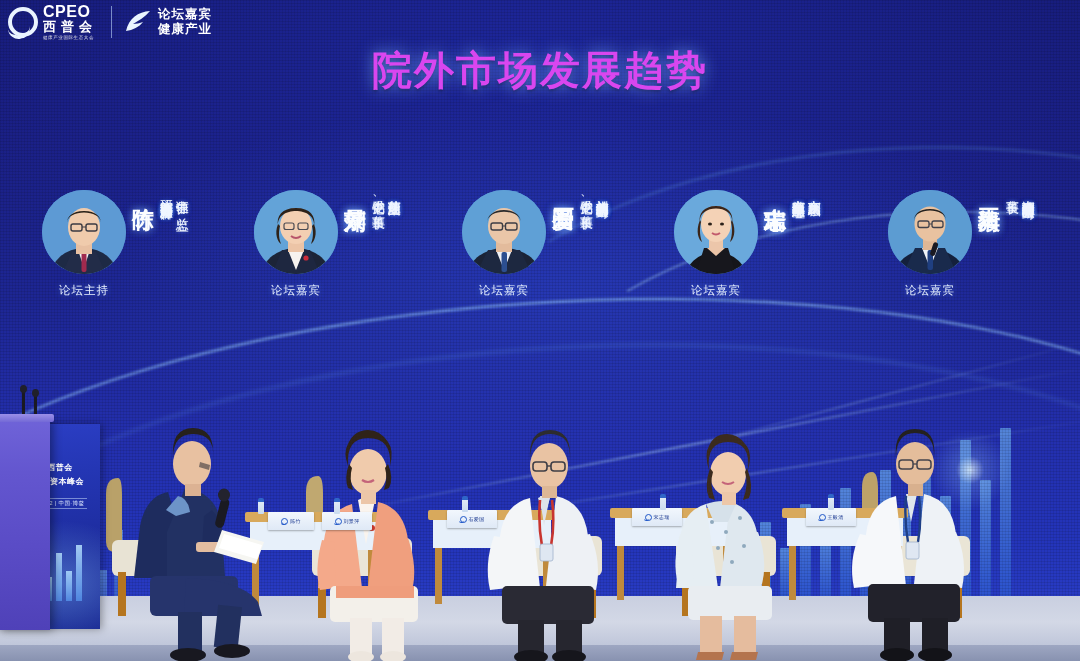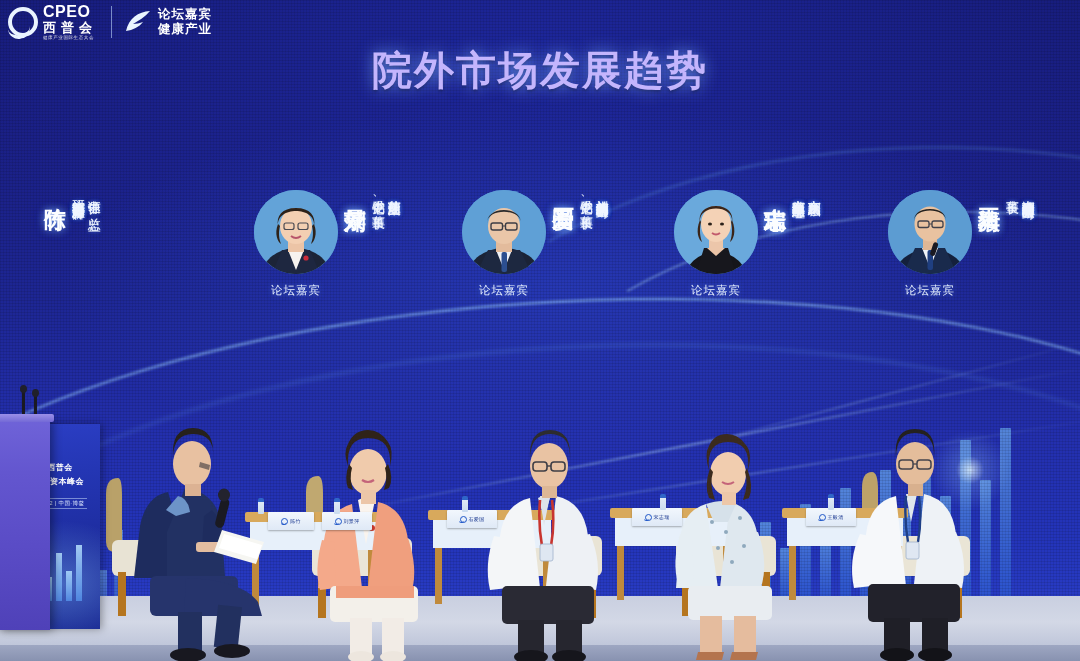--- a/index.html
+++ b/index.html
@@ -56,32 +56,32 @@
   
   .logobar { position:absolute; left:0; top:0; width:1080px; height:44px; z-index:9;
              display:flex; align-items:center; padding-left:8px; gap:0; }
   .logo-a { display:flex; align-items:center; gap:5px; }
   .ring { width:30px; height:30px; border-radius:50%; border:4px solid #eaf4ff;
           position:relative; flex:none; }
   .ring::after{ content:""; position:absolute; left:-4px; top:50%; width:22px; height:14px;
           border-bottom:4px solid #eaf4ff; border-radius:0 0 22px 22px; transform:translateY(-1px) rotate(-8deg); }
   .logo-a-txt { color:#fff; line-height:1; }
   .logo-a-txt .en { font-size:16px; font-weight:bold; letter-spacing:.5px; }
-  .logo-a-txt .cn { font-size:13px; font-weight:bold; letter-spacing:5px; margin-top:1px;}
+  .logo-a-txt .cn { font-size:13px; font-weight:bold; letter-spacing:5px; margin-top:1px;font-family:Liberation Mono, monospace;}
   .logo-a-txt .sub { font-size:4.5px; letter-spacing:.6px; margin-top:2px; opacity:.85;}
   .divider { width:1px; height:32px; background:rgba(190,215,255,.6); margin:0 12px 0 14px; }
   .logo-b { display:flex; align-items:center; gap:6px; }
   .leaf { width:28px; height:26px; flex:none; }
   .logo-b-txt { color:#fff; font-size:12.5px; font-weight:bold; line-height:1.18; letter-spacing:1px;}
 
   
   .title-wrap { position:absolute; left:0; top:46px; width:1080px; text-align:center; z-index:8; }
   .t1 { font-size:35px; font-weight:bold; color:#f3f8ff; letter-spacing:2px; line-height:1.18;
         text-shadow:0 0 14px rgba(120,170,255,.75), 0 2px 3px rgba(0,0,0,.35); }
-  .t2 { font-size:40px; font-weight:bold; color:#c4b5fd; letter-spacing:2px; line-height:1.22;
+  .t2 { font-size:40px; font-weight:bold; color:#d946ef; letter-spacing:2px; line-height:1.22;
         text-shadow:0 0 16px rgba(120,170,255,.8), 0 2px 3px rgba(0,0,0,.35); }
 
   
   .panel-strip { position:absolute; top:190px; left:0; width:1080px; height:240px; z-index:7; }
   .panelist { position:absolute; top:0; display:flex; align-items:flex-start; }
   .p-photo-col { display:flex; flex-direction:column; align-items:center; width:88px; flex:none; }
   .p-photo { width:84px; height:84px; border-radius:50%; overflow:hidden; position:relative;
              background:radial-gradient(circle at 50% 35%, #7ab6e8 0%, #3f7fc9 55%, #2a5fae 100%);
              box-shadow:0 0 10px rgba(110,170,255,.45) inset; }
   .p-role { margin-top:9px; color:#eaf2ff; font-size:11.5px; letter-spacing:1px; white-space:nowrap;
@@ -208,20 +208,38 @@
     </div>
   </div>
 
   <div class="title-wrap">
     <div class="t2">院外市场发展趋势</div>
   </div>
 
   <div class="panel-strip">
 
     <div class="panelist" style="left:40px;">
+      <div class="p-photo-col">
+        <div class="p-photo">
+          <svg class="ph" viewBox="0 0 84 84">
+            <rect width="84" height="84" fill="#5d9ad4"></rect>
+            <ellipse cx="42" cy="88" rx="34" ry="30" fill="#1e2a45"></ellipse>
+            <path d="M20 84 L30 62 L54 62 L64 84 Z" fill="#222c48"></path>
+            <path d="M36 60 L42 78 L48 60 Z" fill="#f2f2f4"></path>
+            <rect x="39.5" y="62" width="5" height="20" rx="2" fill="#a02a4e"></rect>
+            <rect x="34" y="48" width="16" height="16" fill="#e8c0a2"></rect>
+            <ellipse cx="42" cy="37" rx="16" ry="19" fill="#f0cbac"></ellipse>
+            <path d="M25 33 C25 19 59 19 59 33 C59 27 54 21 42 21 C30 21 25 27 25 33 Z" fill="#2a2118"></path>
+            <rect x="29" y="34" width="11" height="7" rx="2" fill="none" stroke="#3a3a42" stroke-width="1.4"></rect>
+            <rect x="44" y="34" width="11" height="7" rx="2" fill="none" stroke="#3a3a42" stroke-width="1.4"></rect>
+            <line x1="40" y1="37" x2="44" y2="37" stroke="#3a3a42" stroke-width="1.2"></line>
+          </svg>
+        </div>
+        <div class="p-role">论坛主持</div>
+      </div>
       <div class="p-name">陈竹</div>
       <div class="p-titles">
         <div class="p-title-line">中信证券 总监</div>
         <div class="p-title-line">研究部首席医疗健康产业分析师</div>
       </div>
     </div>
 
     <div class="panelist" style="left:252px;">
       <div class="p-photo-col">
         <div class="p-photo">

